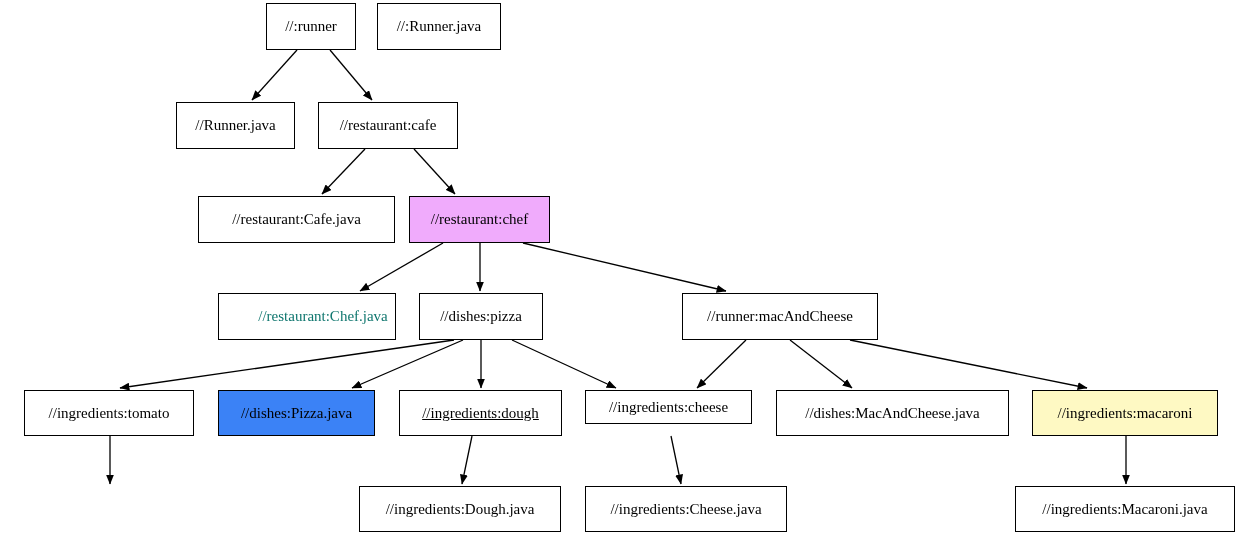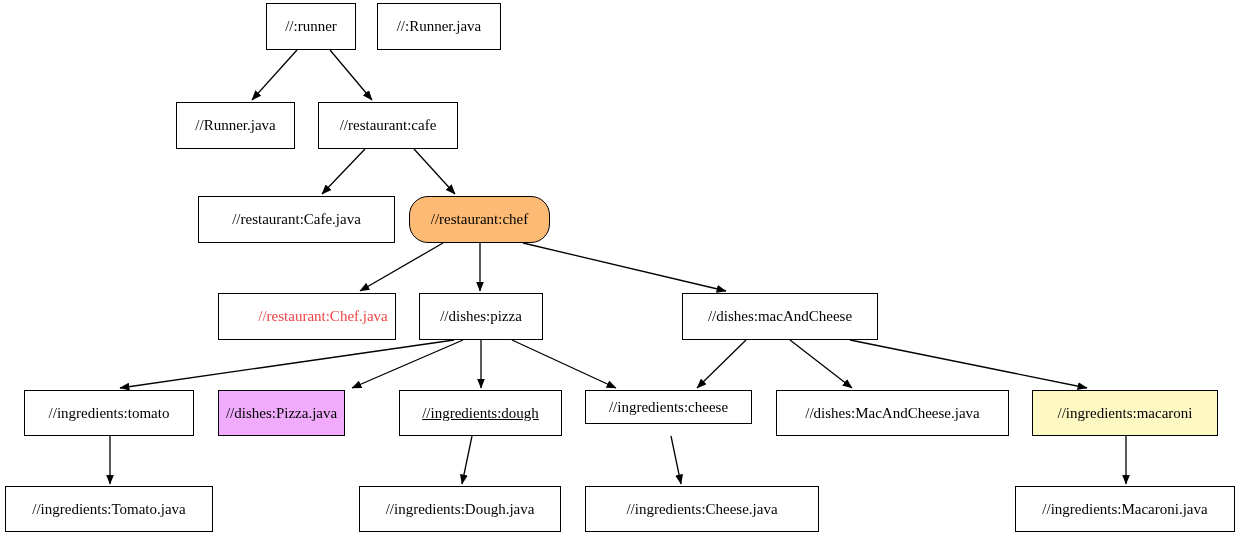--- a/index.html
+++ b/index.html
@@ -90,56 +90,53 @@
       </div>
       <div class="graph-node" style="left: 318px; top: 102px; width: 140px; height: 47px; border-color: rgb(0, 0, 0); background: rgb(255, 255, 255);">
         <span class="node-label" style="color: rgb(0, 0, 0);">//restaurant:cafe</span>
       </div>
       <div class="graph-node" style="left: 176px; top: 102px; width: 119px; height: 47px; border-color: rgb(0, 0, 0); background: rgb(255, 255, 255);">
         <span class="node-label" style="color: rgb(0, 0, 0);">//Runner.java</span>
       </div>
       <div class="graph-node" style="left: 198px; top: 196px; width: 197px; height: 47px; border-color: rgb(0, 0, 0); background: rgb(255, 255, 255);">
         <span class="node-label" style="color: rgb(0, 0, 0);">//restaurant:Cafe.java</span>
       </div>
-      <div class="graph-node" style="left: 409px; top: 196px; width: 141px; height: 47px; border-color: rgb(0, 0, 0); background: #fdba74; border-radius: 19px;">
+      <div class="graph-node" style="left: 409px; top: 196px; width: 141px; height: 47px; border-color: rgb(0, 0, 0); background: #f0abfc;">
         <span class="node-label" style="color: rgb(0, 0, 0);">//restaurant:chef</span>
       </div>
       <div class="graph-node" style="left: 218px; top: 293px; width: 178px; height: 47px; border-color: rgb(0, 0, 0); background: rgb(255, 255, 255);">
-        <span class="node-label" style="color: #ef4444; margin-left: 32px;">//restaurant:Chef.java</span>
+        <span class="node-label" style="color: #0f766e; margin-left: 32px;">//restaurant:Chef.java</span>
       </div>
       <div class="graph-node" style="left: 419px; top: 293px; width: 124px; height: 47px; border-color: rgb(0, 0, 0); background: rgb(255, 255, 255);">
         <span class="node-label" style="color: rgb(0, 0, 0);">//dishes:pizza</span>
       </div>
       <div class="graph-node" style="left: 682px; top: 293px; width: 196px; height: 47px; border-color: rgb(0, 0, 0); background: rgb(255, 255, 255);">
-        <span class="node-label" style="color: rgb(0, 0, 0);">//dishes:macAndCheese</span>
+        <span class="node-label" style="color: rgb(0, 0, 0);">//runner:macAndCheese</span>
       </div>
       <div class="graph-node" style="left: 24px; top: 390px; width: 170px; height: 46px; border-color: rgb(0, 0, 0); background: rgb(255, 255, 255);">
         <span class="node-label" style="color: rgb(0, 0, 0);">//ingredients:tomato</span>
       </div>
-      <div class="graph-node" style="left: 218px; top: 390px; width: 127px; height: 46px; border-color: rgb(0, 0, 0); background: #f0abfc;">
+      <div class="graph-node" style="left: 218px; top: 390px; width: 157px; height: 46px; border-color: rgb(0, 0, 0); background: #3b82f6;">
         <span class="node-label" style="color: rgb(0, 0, 0);">//dishes:Pizza.java</span>
       </div>
       <div class="graph-node" style="left: 399px; top: 390px; width: 163px; height: 46px; border-color: rgb(0, 0, 0); background: rgb(255, 255, 255); text-decoration: underline;">
         <span class="node-label" style="color: rgb(0, 0, 0);">//ingredients:dough</span>
       </div>
       <div class="graph-node" style="left: 585px; top: 390px; width: 167px; height: 34px; border-color: rgb(0, 0, 0); background: rgb(255, 255, 255);">
         <span class="node-label" style="color: rgb(0, 0, 0);">//ingredients:cheese</span>
       </div>
       <div class="graph-node" style="left: 776px; top: 390px; width: 233px; height: 46px; border-color: rgb(0, 0, 0); background: rgb(255, 255, 255);">
         <span class="node-label" style="color: rgb(0, 0, 0);">//dishes:MacAndCheese.java</span>
       </div>
       <div class="graph-node" style="left: 1032px; top: 390px; width: 186px; height: 46px; border-color: rgb(0, 0, 0); background: #fef9c3;">
         <span class="node-label" style="color: rgb(0, 0, 0);">//ingredients:macaroni</span>
       </div>
-      <div class="graph-node" style="left: 5px; top: 486px; width: 208px; height: 46px; border-color: rgb(0, 0, 0); background: rgb(255, 255, 255);">
-        <span class="node-label" style="color: rgb(0, 0, 0);">//ingredients:Tomato.java</span>
-      </div>
       <div class="graph-node" style="left: 359px; top: 486px; width: 202px; height: 46px; border-color: rgb(0, 0, 0); background: rgb(255, 255, 255);">
         <span class="node-label" style="color: rgb(0, 0, 0);">//ingredients:Dough.java</span>
       </div>
-      <div class="graph-node" style="left: 585px; top: 486px; width: 234px; height: 46px; border-color: rgb(0, 0, 0); background: rgb(255, 255, 255);">
+      <div class="graph-node" style="left: 585px; top: 486px; width: 202px; height: 46px; border-color: rgb(0, 0, 0); background: rgb(255, 255, 255);">
         <span class="node-label" style="color: rgb(0, 0, 0);">//ingredients:Cheese.java</span>
       </div>
       <div class="graph-node" style="left: 1015px; top: 486px; width: 220px; height: 46px; border-color: rgb(0, 0, 0); background: rgb(255, 255, 255);">
         <span class="node-label" style="color: rgb(0, 0, 0);">//ingredients:Macaroni.java</span>
       </div>
     </div>
 </div>
 
 </body></html>

